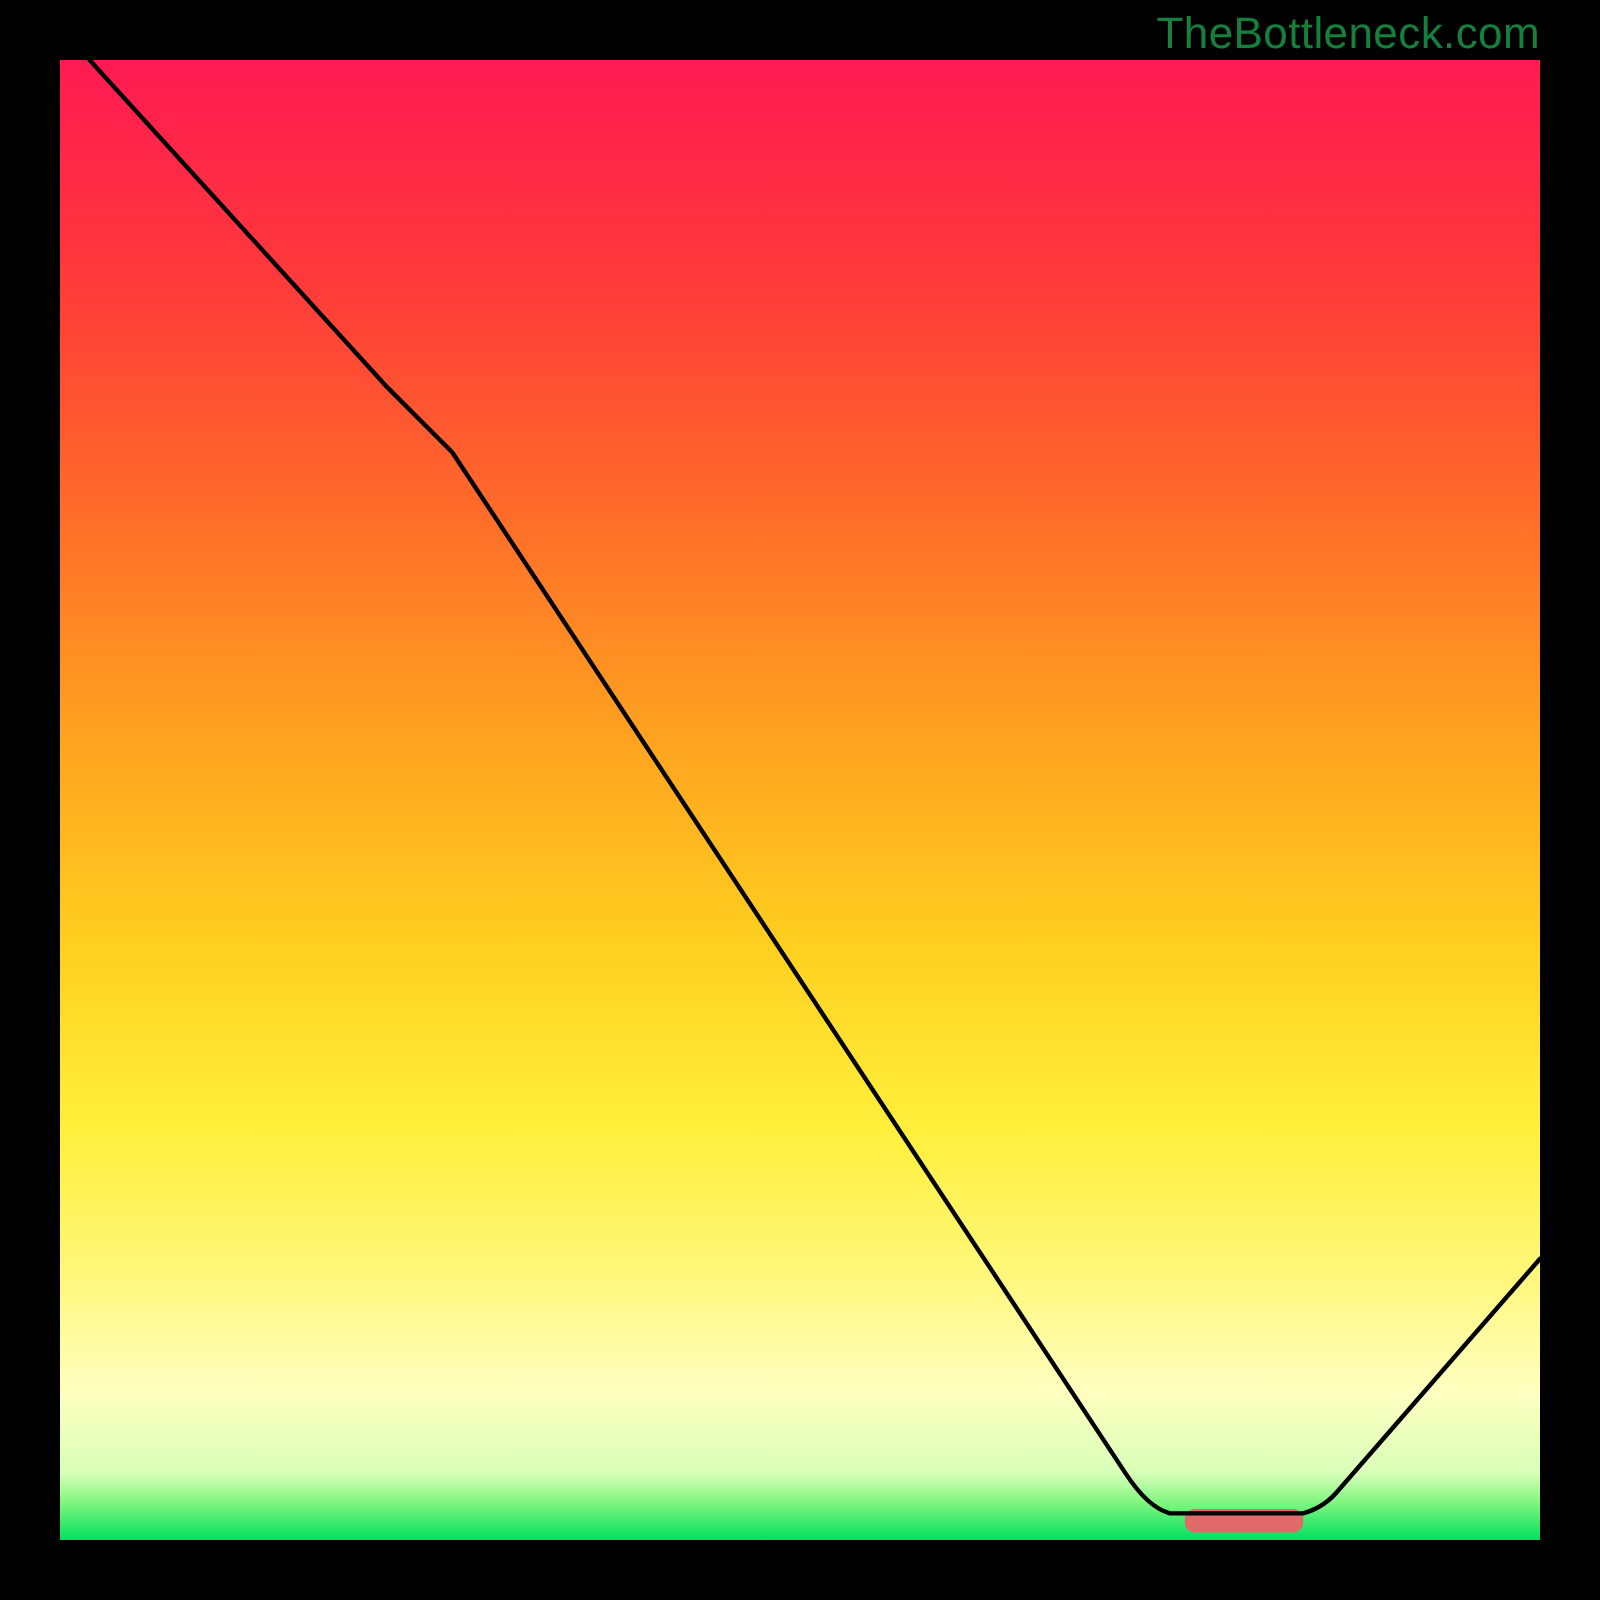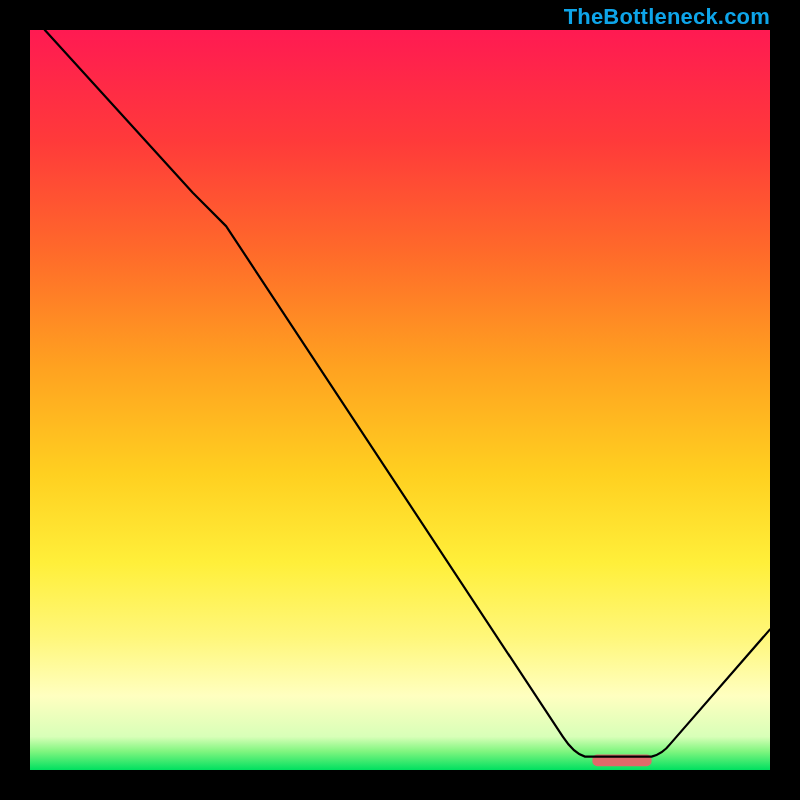--- a/index.html
+++ b/index.html
@@ -21,23 +21,23 @@
     position: absolute;
     left: 30px;
     top: 30px;
     width: 740px;
     height: 740px;
   }
   .watermark {
     position: absolute;
     top: 4px;
     right: 30px;
-    color: #0ea5e9;
+    color: #15803d;
     font-size: 22px;
-    font-weight: 700;
+    font-weight: 400;
     letter-spacing: 0.2px;
   }
 </style>
 </head>
 <body>
 
 <div class="frame">
   <div class="watermark">TheBottleneck.com</div>
 
   <svg class="plot" viewBox="0 0 740 740">

